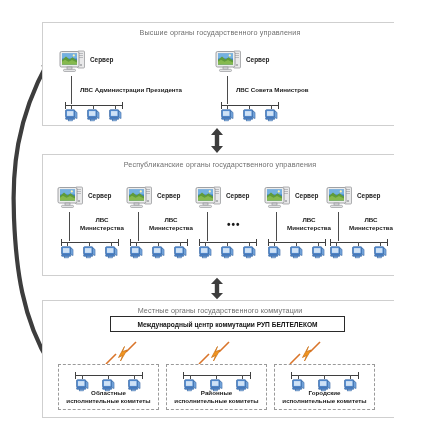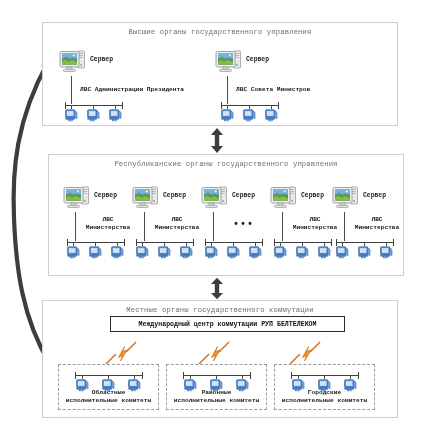--- a/index.html
+++ b/index.html
@@ -5,23 +5,22 @@
   html, body {
     margin: 0;
     padding: 0;
     background: #ffffff;
   }
   #canvas {
     position: relative;
     width: 394px;
     height: 435px;
     background: #ffffff;
-    font-family: Liberation Mono, monospace;
+    font-family: Liberation Sans, sans-serif;
     overflow: hidden;
-    padding-left: 15px;
   }
 
   
   .panel {
     position: absolute;
     border: 1px solid #cfcfcf;
     background: #ffffff;
     box-sizing: border-box;
   }
   .panel-title {
@@ -30,21 +29,21 @@
     left: 0;
     right: 0;
     text-align: center;
     font-size: 7.2px;
     color: #6f6f6f;
     letter-spacing: .15px;
     white-space: nowrap;
   }
 
   #panel-top    { left: 42px; top: 22px;  width: 356px; height: 104px; }
-  #panel-mid    { left: 42px; top: 154px; width: 356px; height: 122px; margin-left: 6px; }
+  #panel-mid    { left: 42px; top: 154px; width: 356px; height: 122px; }
   #panel-bottom { left: 42px; top: 300px; width: 356px; height: 118px; }
 
   
   .node-group {
     position: absolute;
     width: 74px;
   }
   .server-row {
     position: relative;
     height: 30px;

